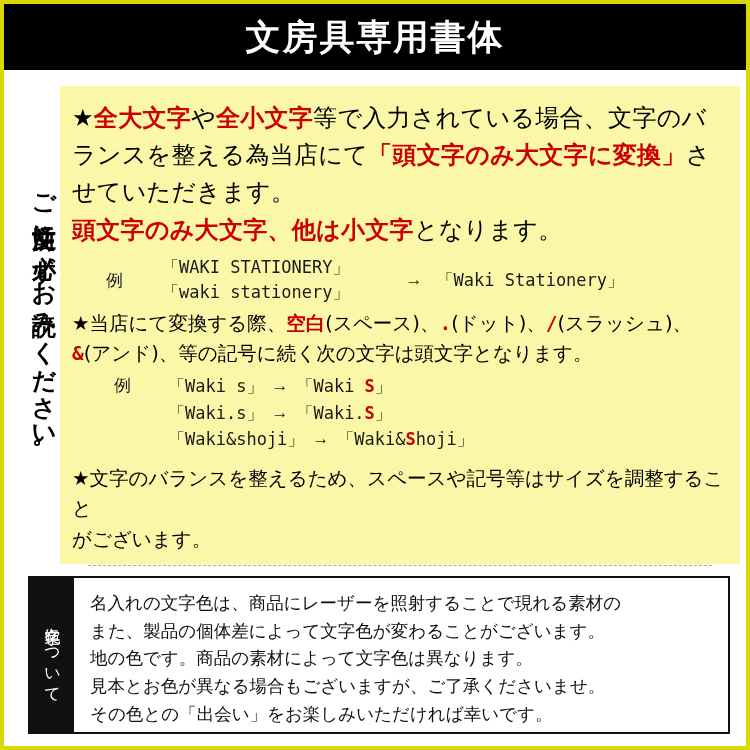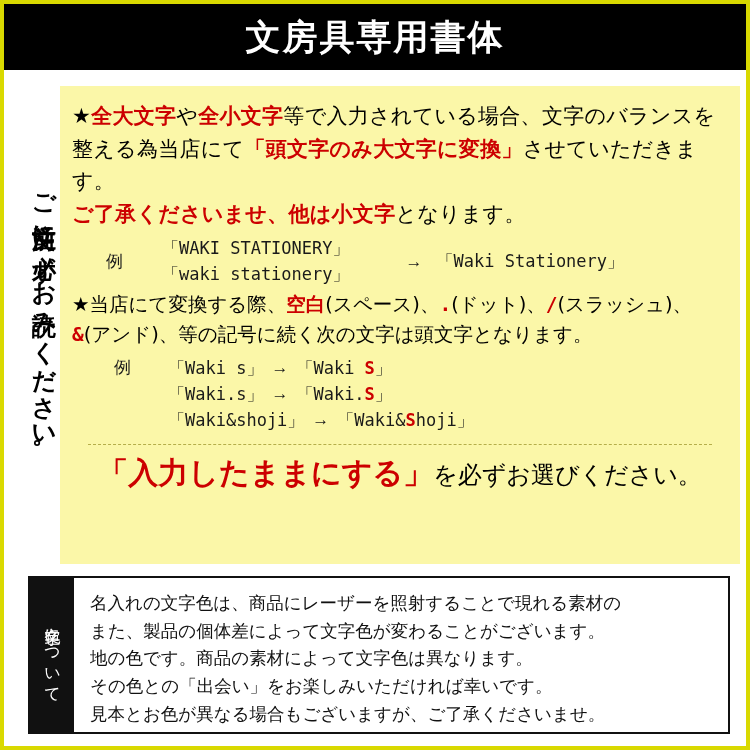--- a/index.html
+++ b/index.html
@@ -69,21 +69,21 @@
     height: 478px;
     background: #fbf7a8;
     box-sizing: border-box;
     padding: 14px 12px 10px 12px;
   }
   .line {
     font-family: "DejaVu Sans", sans-serif;
     color: #000000;
   }
   .p1 {
-    font-size: 21px;
+    font-size: 24px;
     line-height: 1.55;
     letter-spacing: 0.3px;
   }
   .red {
     color: #cc0000;
     font-weight: bold;
   }
   .mono {
     font-family: "DejaVu Sans Mono", monospace;
   }
@@ -197,21 +197,21 @@
   <div class="header-bar">
     <div class="header-title">文房具専用書体</div>
   </div>
 
   <div class="side-caption">ご注文前に必ずお読みください。</div>
 
   <div class="yellow-panel">
 
     <div class="line p1">
       <span>★</span><span class="red">全大文字</span><span>や</span><span class="red">全小文字</span><span>等で入力されている場合、文字のバランスを整える為当店にて</span><span class="red">「頭文字のみ大文字に変換」</span><span>させていただきます。</span><br>
-      <span class="red">ご了承くださいませ、他は小文字</span><span>となります。</span>
+      <span class="red">頭文字のみ大文字、他は小文字</span><span>となります。</span>
     </div>
 
     <div class="ex-block">
       <div class="ex-label">例</div>
       <div class="ex-pair">
         <span class="mono">「WAKI STATIONERY」</span>
         <span class="mono">「waki stationery」</span>
       </div>
       <div class="ex-arrow">→</div>
       <div class="ex-right mono">「Waki Stationery」</div>
@@ -236,32 +236,36 @@
         <span class="mono"><span>「Waki.</span><span class="red">S</span><span>」</span></span>
       </div>
       <div class="row">
         <div class="lbl"></div>
         <span class="mono">「Waki&amp;shoji」</span>
         <span style="margin:0 8px;">→</span>
         <span class="mono"><span>「Waki&amp;</span><span class="red">S</span><span>hoji」</span></span>
       </div>
     </div>
 
+    <div class="line section3">
+      <span>★文字のバランスを整えるため、スペースや記号等はサイズを調整すること</span><br>
+      <span>がございます。</span>
+    </div>
 
     <div class="divider"></div>
 
     <div class="line closing2">
       <span class="big-red">「入力したままにする」</span><span>を必ずお選びください。</span>
     </div>
   </div>
 
   <div class="bottom-box">
     <div class="bottom-tab">文字色について</div>
     <div class="bottom-text">
       <div>名入れの文字色は、商品にレーザーを照射することで現れる素材の</div>
       <div>また、製品の個体差によって文字色が変わることがございます。</div>
       <div>地の色です。商品の素材によって文字色は異なります。</div>
+      <div>見本とお色が異なる場合もございますが、ご了承くださいませ。</div>
       <div>その色との「出会い」をお楽しみいただければ幸いです。</div>
-      <div>見本とお色が異なる場合もございますが、ご了承くださいませ。</div>
     </div>
   </div>
 
 </div>
 
 </body></html>

